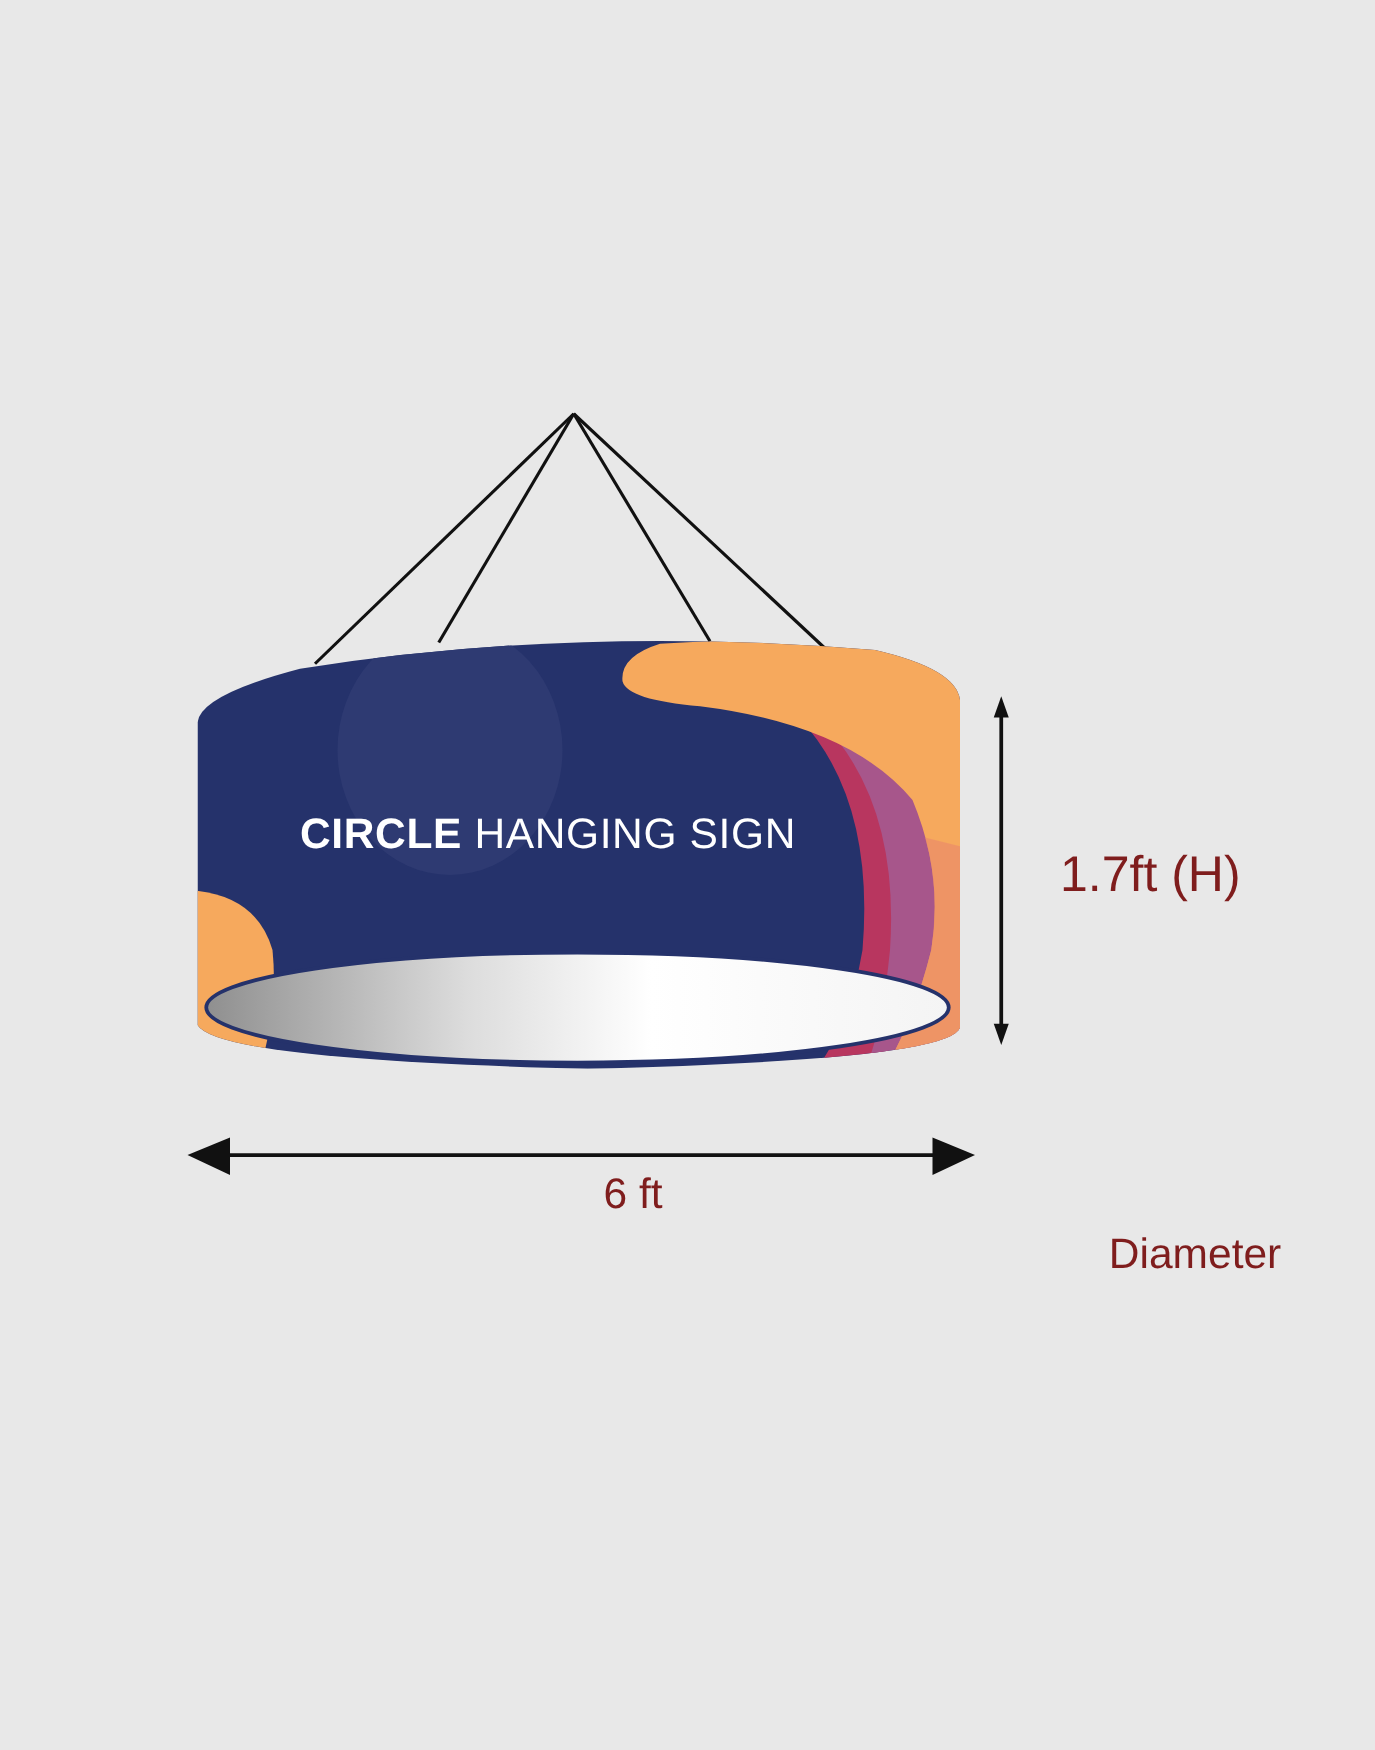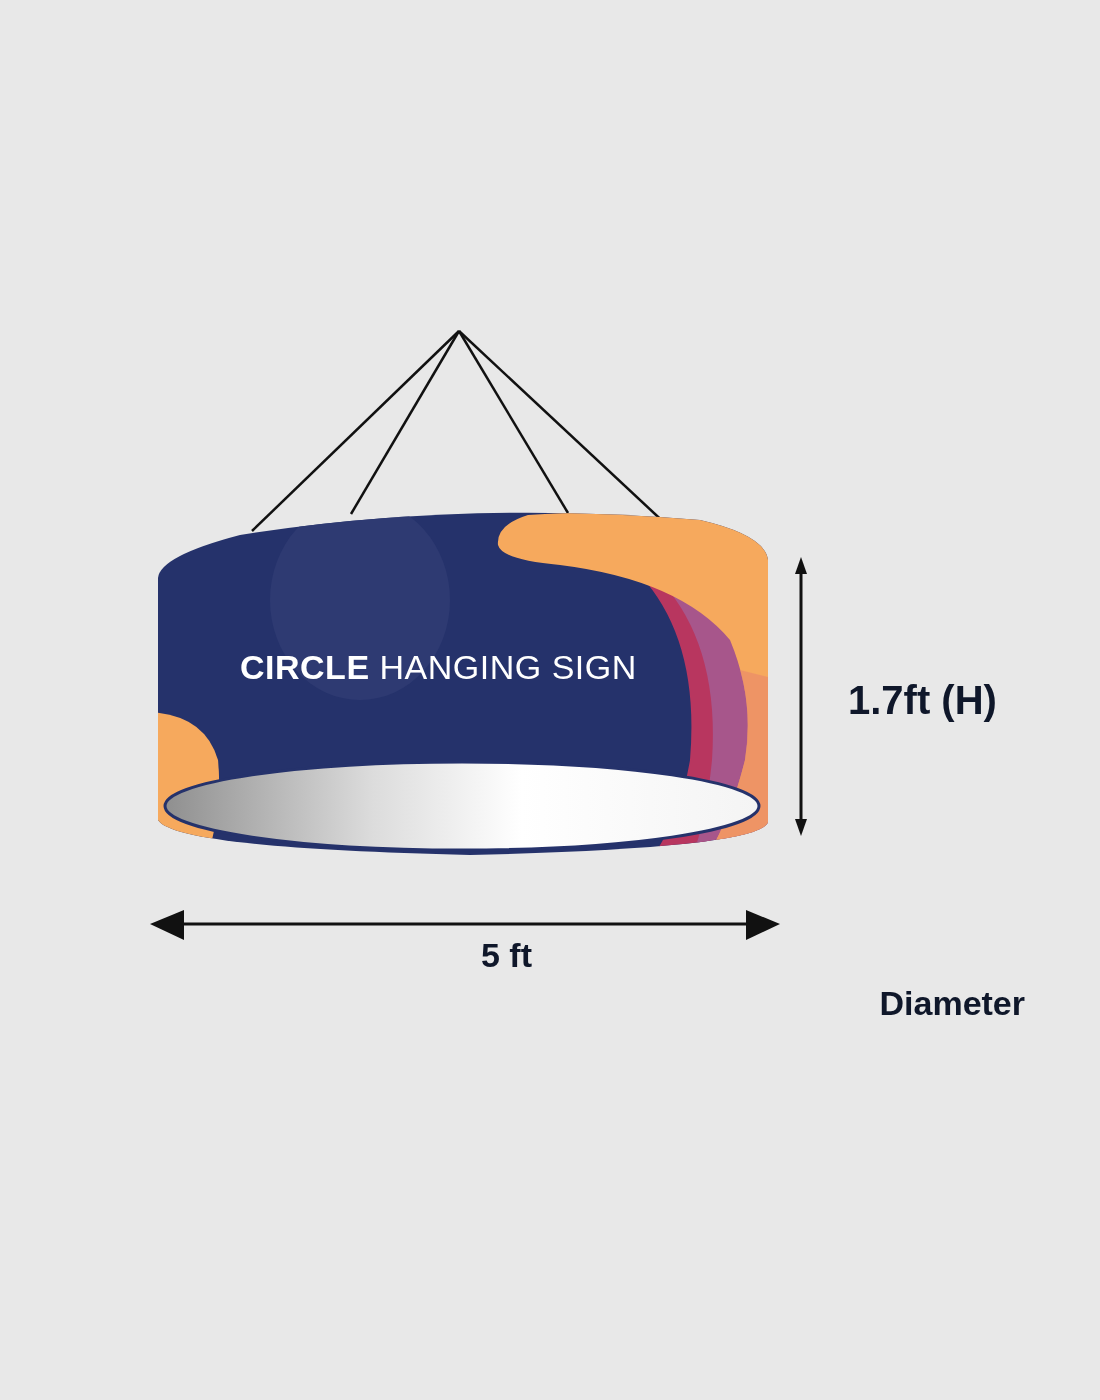--- a/index.html
+++ b/index.html
@@ -1,18 +1,18 @@
 <!DOCTYPE html>
 <html><head>
 <meta charset="utf-8">
 <style>
   html,body{margin:0;padding:0;}
   body{width:1100px;height:1400px;background:#e8e8e8;position:relative;overflow:hidden;font-family:"Liberation Sans",sans-serif;}
   #diagram{position:absolute;left:0;top:0;width:1100px;height:1400px;}
-  .dim-label{position:absolute;font-weight:bold;color:#0f172a;font-family:"Liberation Sans",sans-serif;}
+  .dim-label{position:absolute;font-weight:normal;color:#7f1d1d;font-family:"Liberation Sans",sans-serif;}
   #height-label{left:848px;top:678px;font-size:40px;}
   #width-value{left:0;width:1013px;text-align:center;top:936px;font-size:34px;}
   #width-caption{left:0;width:1025px;text-align:right;top:984px;font-size:34px;}
   #sign-text{position:absolute;left:240px;top:628px;font-size:34px;color:#fff;letter-spacing:0.5px;font-family:Liberation Sans, sans-serif;white-space:nowrap;margin-top:20px;}
   #sign-text b{font-weight:bold;}
   #sign-text span.thin{font-weight:normal;}
 </style>
 </head>
 <body>
 
@@ -61,14 +61,14 @@
   <g fill="#111" stroke="#111">
     <line x1="180" y1="924" x2="750" y2="924" stroke-width="3"></line>
     <polygon points="150,924 184,910 184,940" stroke="none"></polygon>
     <polygon points="780,924 746,910 746,940" stroke="none"></polygon>
   </g>
 </svg>
 
 <div id="sign-text"><b>CIRCLE</b> <span class="thin">HANGING SIGN</span></div>
 
 <div id="height-label" class="dim-label">1.7ft (H)</div>
-<div id="width-value" class="dim-label">5 ft</div>
+<div id="width-value" class="dim-label">6 ft</div>
 <div id="width-caption" class="dim-label">Diameter</div>
 
 </body></html>

